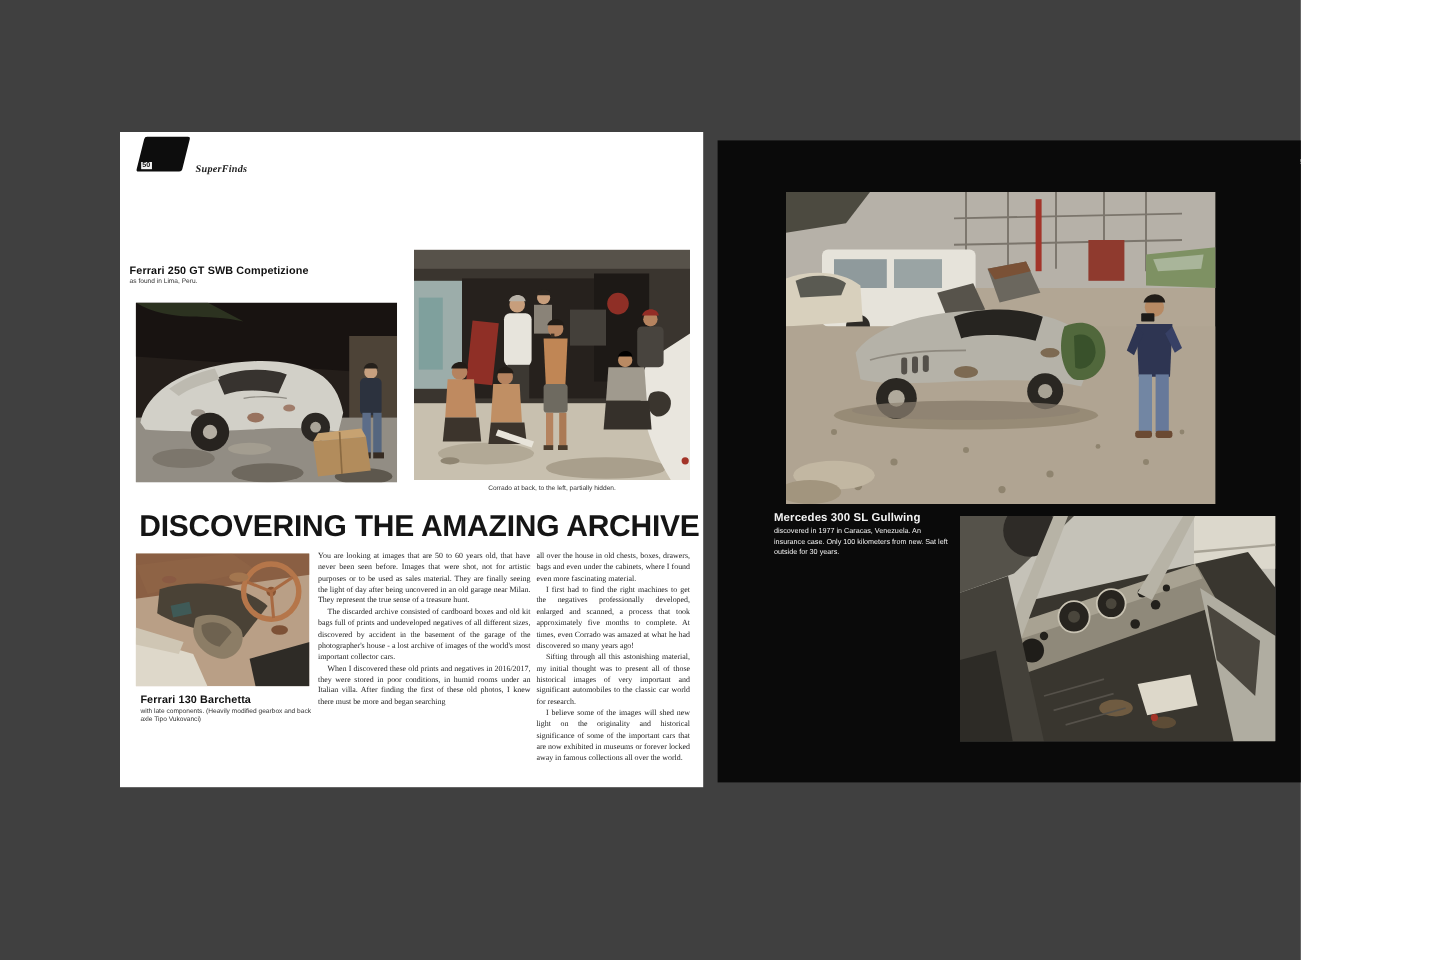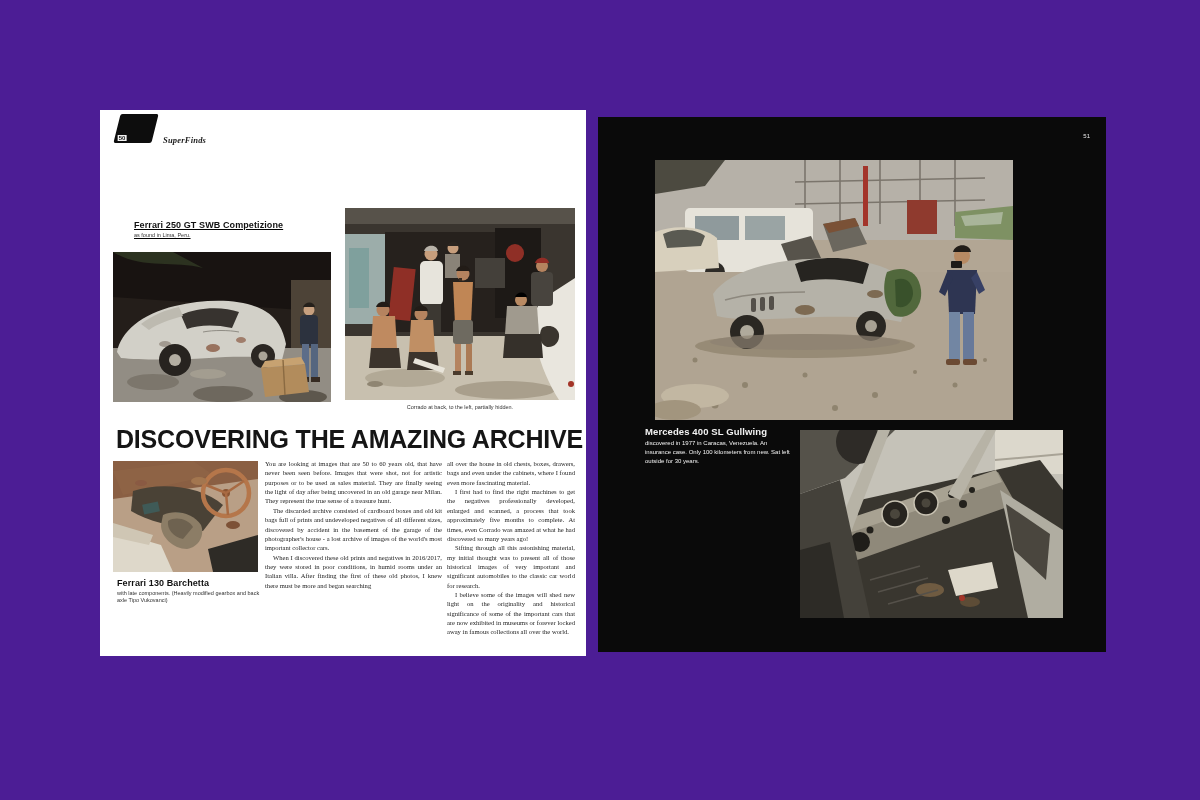--- a/index.html
+++ b/index.html
@@ -1,39 +1,39 @@
 <!DOCTYPE html>
 <html><head>
 <meta charset="utf-8">
 <style>
   * { margin:0; padding:0; box-sizing:border-box; }
   html,body { background:#ffffff; }
   #stage {
-    position:relative; width:1200px; height:800px; background:#4c1d95;
+    position:relative; width:1084px; height:800px; background:#404040;
     font-family:"Liberation Sans", sans-serif; overflow:hidden;
   }
   
   #left-page { position:absolute; left:100px; top:110px; width:486px; height:546px; background:#ffffff; }
   .logo-mark {
     position:absolute; left:17px; top:4px; width:38px; height:29px;
     background:#0d0d0d; transform:skewX(-14deg); border-radius:2px;
   }
   .logo-page-num {
     position:absolute; left:3px; bottom:2px; color:#ffffff; font-size:6px; font-weight:bold;
     transform:skewX(14deg); background:#f2f2f2; color:#111; padding:0 1px; line-height:6px;
   }
   .logo-script {
     position:absolute; left:63px; top:25px; font-family:"Liberation Serif", serif;
     font-style:italic; font-weight:bold; font-size:8.5px; color:#1c1c1c; letter-spacing:0.2px;
   }
   .cap-title { font-size:9px; font-weight:bold; color:#111; letter-spacing:0.1px; }
   .cap-sub { font-size:5.5px; color:#333; margin-top:2px; line-height:1.3; }
   .photo { position:absolute; overflow:hidden; }
   .photo svg { display:block; width:100%; height:100%; }
-  #cap-photo1 { position:absolute; left:34px; top:110px; width:230px;text-decoration:underline; }
+  #cap-photo1 { position:absolute; left:8px; top:110px; width:230px; }
   #photo1 { left:13px; top:142px; width:218px; height:150px; }
   #photo2 { left:245px; top:98px; width:230px; height:192px; }
   #cap-photo2 { position:absolute; left:245px; top:294px; width:230px; text-align:center;
     font-size:5.5px; color:#333; }
   #headline {
     position:absolute; left:16px; top:315px; width:468px;
     font-size:25px; font-weight:800; color:#151515; letter-spacing:-0.2px; white-space:nowrap;
   }
   #photo3 { left:13px; top:351px; width:145px; height:111px; }
   #cap-photo3 { position:absolute; left:17px; top:468px; width:145px; }
@@ -291,21 +291,21 @@
         <path d="M292 112 L284 132 L290 136 L298 118 Z" fill="#2e3552"></path>
         <path d="M322 112 L330 130 L324 134 L316 118 Z" fill="#374065"></path>
         <rect x="294" y="152" width="11" height="48" fill="#7286a3"></rect>
         <rect x="308" y="152" width="11" height="48" fill="#67799a"></rect>
         <rect x="291" y="199" width="14" height="6" rx="2" fill="#6b4a33"></rect>
         <rect x="308" y="199" width="14" height="6" rx="2" fill="#6b4a33"></rect>
       </svg>
     </div>
 
     <div id="right-caption">
-      <span class="rc-title">Mercedes 400 SL Gullwing</span><span class="rc-rest"> discovered in 1977 in Caracas, Venezuela. An insurance case. Only 100 kilometers from new. Sat left outside for 30 years.</span>
+      <span class="rc-title">Mercedes 300 SL Gullwing</span><span class="rc-rest"> discovered in 1977 in Caracas, Venezuela. An insurance case. Only 100 kilometers from new. Sat left outside for 30 years.</span>
     </div>
 
     <div class="photo" id="photoB">
       <svg viewBox="0 0 263 188" preserveAspectRatio="none" role="img">
         <rect width="263" height="188" fill="#c5c2b8"></rect>
         <polygon points="0,0 95,0 45,48 0,64" fill="#55524a"></polygon>
         <circle cx="58" cy="12" r="22" fill="#2e2b27"></circle>
         <rect x="195" y="0" width="68" height="44" fill="#dcd8cc"></rect>
         <line x1="195" y1="30" x2="263" y2="24" stroke="#a8a396" stroke-width="2"></line>
         <polygon points="60,70 240,30 263,60 263,188 40,188" fill="#39362f"></polygon>

